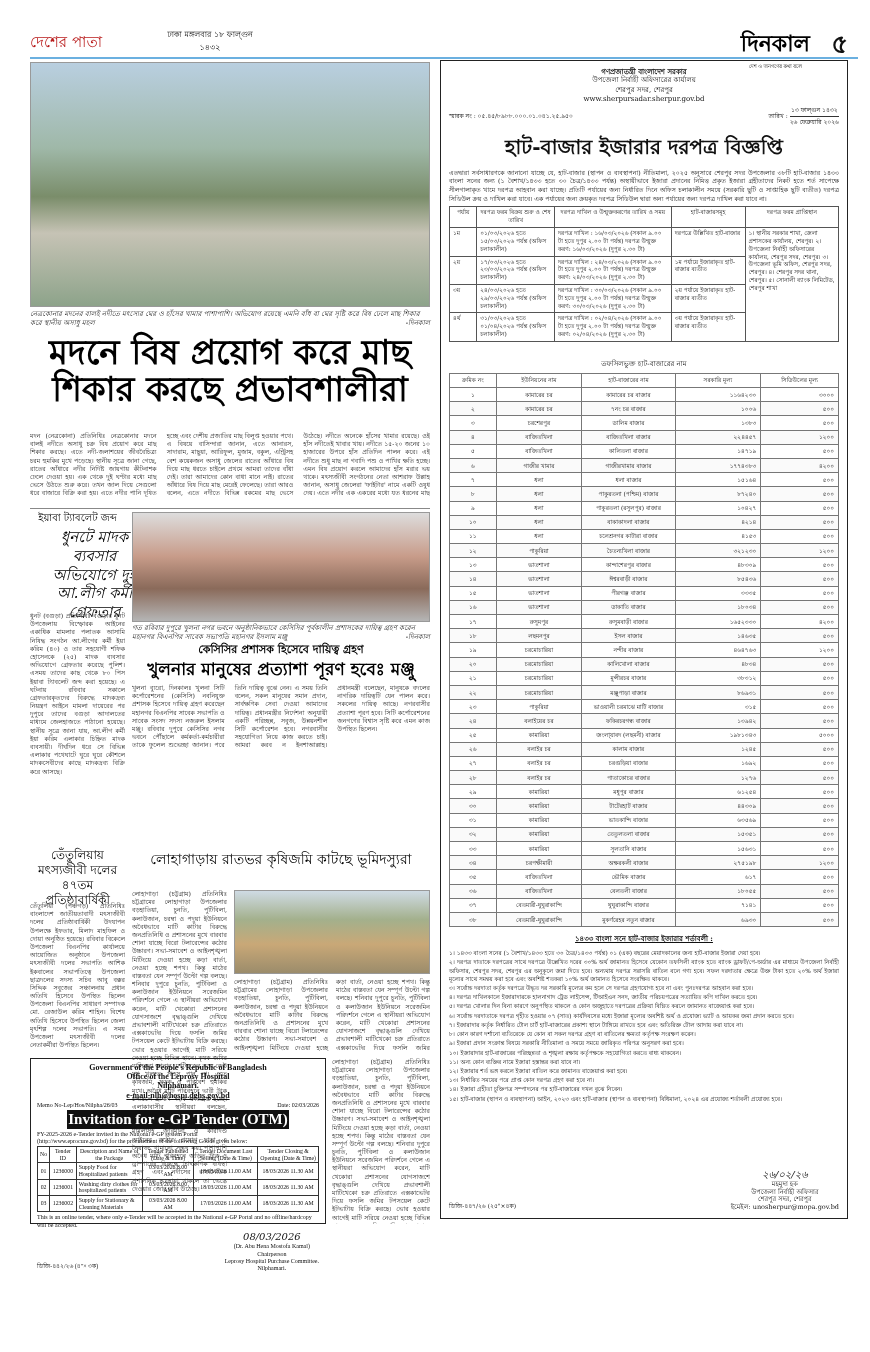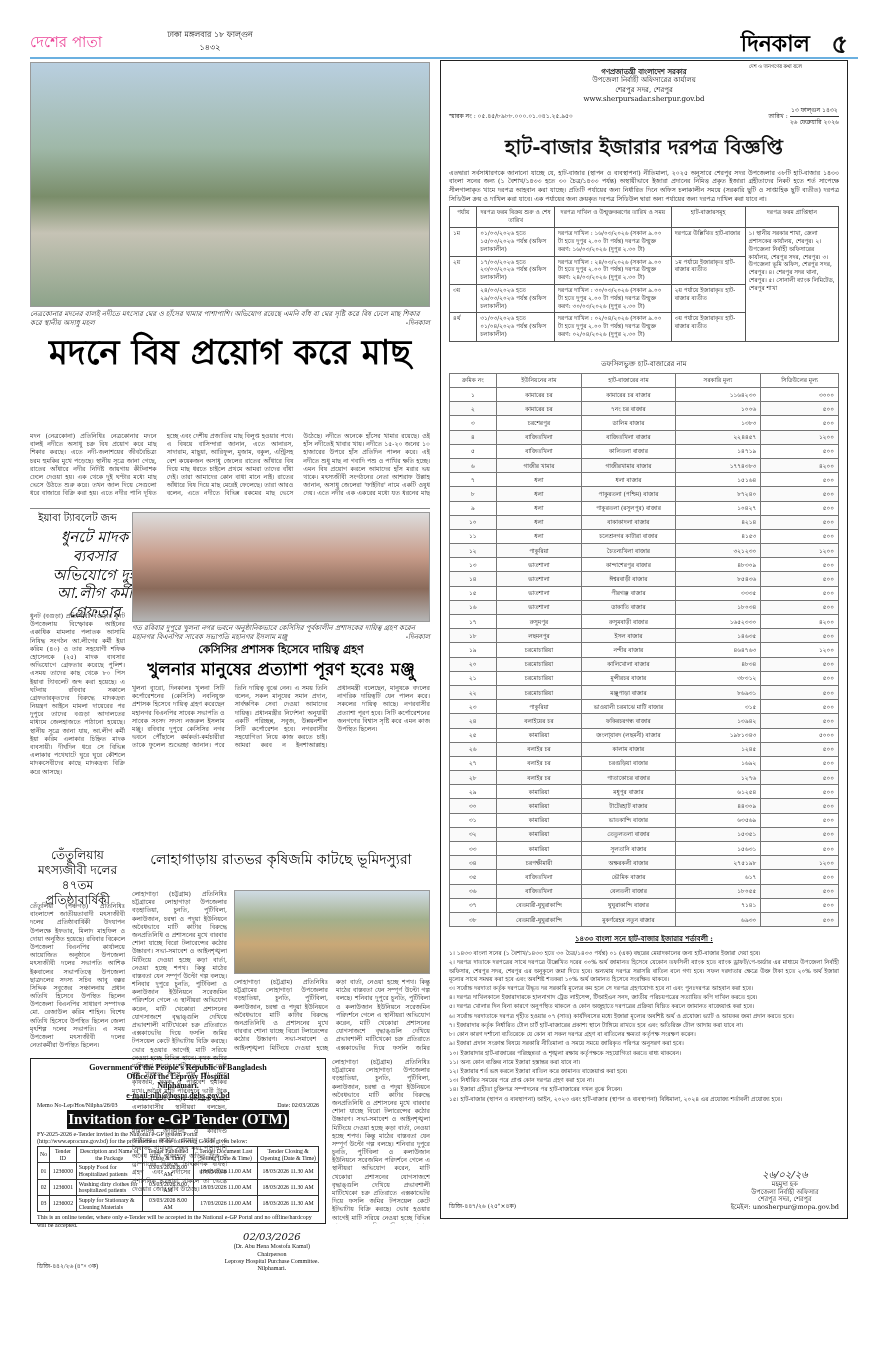--- a/index.html
+++ b/index.html
@@ -1,19 +1,19 @@
 <!DOCTYPE html>
 <html><head>
 <meta charset="utf-8">
 <style>
   * { box-sizing: border-box; margin: 0; padding: 0; }
   body { width: 870px; height: 1352px; background: #fff; font-family: "DejaVu Serif", serif; color: #111; position: relative; overflow: hidden; }
   .abs { position: absolute; }
   
-  .hdr-left { left: 30px; top: 30px; font-family: "DejaVu Sans", sans-serif; font-size: 15px; color: #ec4899; }
+  .hdr-left { left: 30px; top: 30px; font-family: "DejaVu Sans", sans-serif; font-size: 15px; color: #b91c1c; }
   .hdr-date { left: 160px; top: 28px; font-size: 8px; text-align: center; width: 100px; }
   .hdr-date .bn { border-bottom: 1px solid #555; padding-bottom: 14px; }
   .hdr-date .en { font-size: 9px; padding-top: 1px; border-bottom: 1px solid #555; }
   .hdr-logo { right: 60px; top: 26px; font-family: "DejaVu Sans", sans-serif; font-weight: bold; font-size: 22px; color: #000; }
   .hdr-logo .tag { font-size: 5px; display: block; text-align: center; font-weight: normal; }
   .hdr-page { right: 22px; top: 24px; font-size: 26px; font-weight: bold; }
   .hdr-rule { left: 30px; right: 12px; top: 57px; height: 2px; background: #6bb0e0; }
 
   
   .photo { background: linear-gradient(180deg,#b9cfe0 0%,#9fb8a8 35%,#7a8d6a 55%,#c6c3b5 70%,#8da38a 100%); border: 1px solid #999; }
@@ -67,20 +67,21 @@
 <div class="abs hdr-page">৫</div>
 <div class="abs hdr-rule"></div>
 
 <div class="abs photo" style="left:30px;top:62px;width:400px;height:245px;"></div>
 <div class="abs caption" style="left:30px;top:310px;width:400px;">
   <span>নেত্রকোনার মদনের বালই নদীতে মৎস্যের ঘের ও হাঁসের খামার পাশাপাশি। অভিযোগ রয়েছে এমনি বাঁধ বা ঘের সৃষ্টি করে বিষ ঢেলে মাছ শিকার করে স্থানীয় অসাধু মহল</span>
   <span style="float:right">-দিনকাল</span>
 </div>
 <div class="abs headline" style="left:30px;top:334px;width:400px;font-size:34px;">
   <div>মদনে বিষ প্রয়োগ করে মাছ</div>
+  <div>শিকার করছে প্রভাবশালীরা</div>
 </div>
 <div class="abs bodytext cols3" style="left:30px;top:432px;width:400px;height:72px;">মদন (নেত্রকোনা) প্রতিনিধিঃ নেত্রকোনার মদনে বালই নদীতে অসাধু চক্র বিষ প্রয়োগ করে মাছ শিকার করছে। এতে নদী-জলাশয়ের জীববৈচিত্র্য চরম হুমকির মুখে পড়েছে। স্থানীয় সূত্রে জানা গেছে, রাতের আঁধারে নদীর নির্দিষ্ট জায়গায় কীটনাশক ঢেলে দেওয়া হয়। এক থেকে দুই ঘণ্টার মধ্যে মাছ ভেসে উঠতে শুরু করে। তখন জাল দিয়ে সেগুলো ধরে বাজারে বিক্রি করা হয়। এতে নদীর পানি দূষিত হচ্ছে এবং দেশীয় প্রজাতির মাছ বিলুপ্ত হওয়ার পথে। এ বিষয়ে বাসিন্দারা জানান, এতে আনারস, সাদারাম, মাছুয়া, আরিফুল, মুজাম, বকুল, এন্ট্রিসহ বেশ কয়েকজন অসাধু জেলের রাতের আঁধারে বিষ দিয়ে মাছ ধরতে চাইলে প্রথমে আমরা তাদের বাঁধা দেই। তারা আমাদের কোন বাধা মানে নাই। রাতের আঁধারে বিষ দিয়ে মাছ মেরেই ফেলেছে। তারা আরও বলেন, এতে নদীতে বিভিন্ন রকমের মাছ ভেসে উঠেছে। নদীতে অনেকে হাঁসের খামার রয়েছে। ওই হাঁস নদীতেই খাবার খায়। নদীতে ১৫-২০ জনের ১০ হাজারের উপরে হাঁস প্রতিদিন পালন করে। এই নদীতে শুধু মাছ না গবাদি পশু ও পাখির ক্ষতি হচ্ছে। এমন বিষ প্রয়োগ করলে আমাদের হাঁস মরার ভয় থাকে। মৎস্যজীবী সংগঠনের নেতা আশরাফ উল্লাহ জানান, অসাধু জেলেরা 'ফাইটার' নামে একটি ওষুধ দেয়। এতে নদীর এক একরের মধ্যে যত ধরনের মাছ থাকে তা তীরে চলে আসে। বাদশাবাড়ির সামনে বালই নদীতে এমনভাবে মাছ শিকারের কথা শুনেছি। বিষয়টি নিয়ে উপজেলা নির্বাহী অফিসারকে যেন ভুক্তভোগীরা অবগত করেন। বিষ দিয়ে শিকার করা মাছ চক্রত ক্ষতিকর। মদন উপজেলা সিনিয়র মৎস্য কর্মকর্তা জানান, আমি এখনই খোঁজ নিচ্ছি।</div>
 <div class="abs rule" style="left:30px;top:508px;width:400px;"></div>
 
 <div class="abs headline" style="left:30px;top:512px;width:95px;font-size:10px;font-weight:normal;">ইয়াবা ট্যাবলেট জব্দ</div>
 <div class="abs headline" style="left:47px;top:528px;width:95px;font-size:15px;line-height:1.25;font-weight:normal;font-style:italic;">ধুনটে মাদক ব্যবসার অভিযোগে দুই আ.লীগ কর্মী গ্রেফতার</div>
 <div class="abs bodytext" style="left:30px;top:612px;width:95px;height:232px;">ধুনট (বগুড়া) প্রতিনিধিঃ বগুড়ার ধুনট উপজেলায় বিস্ফোরক আইনের একাধিক মামলার পলাতক আসামি নিষিদ্ধ সংগঠন আ.লীগের কর্মী ইয়া করিম (৪০) ও তার সহযোগী শফিক হোসেনকে (২৫) মাদক ব্যবসার অভিযোগে গ্রেফতার করেছে পুলিশ। এসময় তাদের কাছ থেকে ৮০ পিস ইয়াবা ট্যাবলেট জব্দ করা হয়েছে। এ ঘটনায় রবিবার সকালে গ্রেফতারকৃতদের বিরুদ্ধে মাদকদ্রব্য নিয়ন্ত্রণ আইনে মামলা দায়েরের পর দুপুরে তাদের বগুড়া আদালতের মাধ্যমে জেলহাজতে পাঠানো হয়েছে। স্থানীয় সূত্রে জানা যায়, আ.লীগ কর্মী ইয়া করিম এলাকার চিহ্নিত মাদক ব্যবসায়ী। দীর্ঘদিন ধরে সে বিভিন্ন এলাকার পথেঘাটে ঘুরে ঘুরে কৌশলে মাদকসেবীদের কাছে মাদকদ্রব্য বিক্রি করে আসছে।</div>
 
 <div class="abs photo" style="left:132px;top:512px;width:298px;height:110px;background:linear-gradient(180deg,#ddd 0%,#c89c8a 40%,#8a6a5a 70%,#b5b5b5 100%);"></div>
 <div class="abs caption" style="left:132px;top:624px;width:298px;">
@@ -145,21 +146,21 @@
           <td>03/03/2026 8.00 AM</td>
           <td>17/03/2026 11.00 AM</td>
           <td>18/03/2026 11.30 AM</td>
     </tr>
   </tbody>
     </table>
   <div class="foot">This is an online tender, where only e-Tender will be accepted in the National e-GP Portal and no offline/hardcopy will be accepted.</div>
   <div style="display:flex;justify-content:space-between;align-items:flex-end;margin-top:2px;">
     <span style="font-size:6px">ডিজি-৪৪২/২৬ (৪"× ৩ক)</span>
     <div class="sig">
-      <div class="sigline">02/03/2026</div>
+      <div class="sigline">08/03/2026</div>
       <div>(Dr. Abu Hena Mostofa Kamal)</div>
       <div>Chairperson</div>
       <div>Leprosy Hospital Purchase Committee.</div>
       <div>Nilphamari.</div>
     </div>
   </div>
 </div>
 
 <div class="abs notice">
   <div class="center nt-head">

